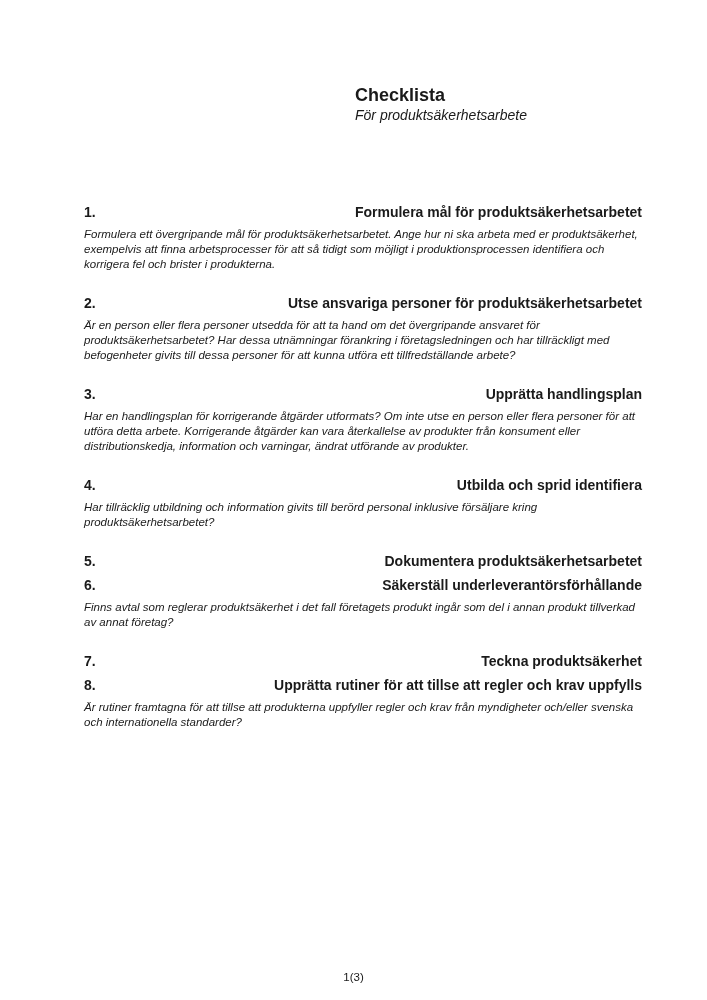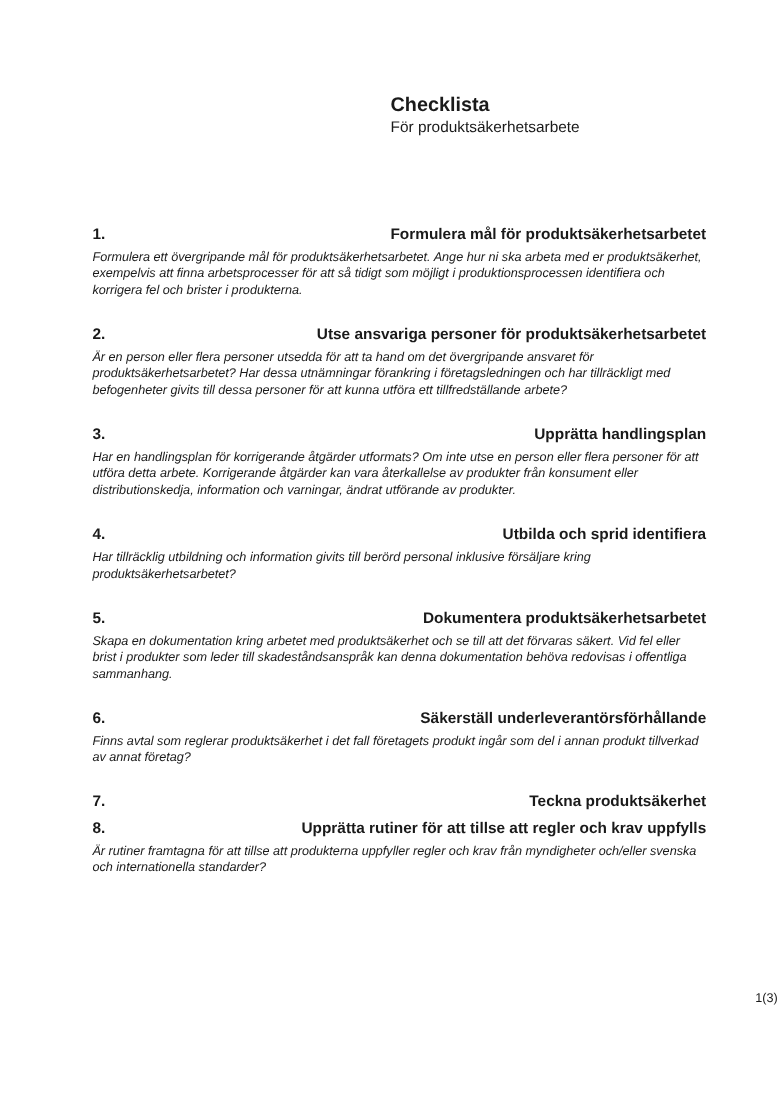--- a/index.html
+++ b/index.html
@@ -25,20 +25,21 @@
   .doc-title {
     margin: 0;
     font-size: 18px;
     font-weight: bold;
     line-height: 21px;
   }
   .doc-subtitle {
     margin: 1px 0 0 0;
     font-size: 14px;
     line-height: 17px;
+    font-style: italic;
   }
   .sections {
     position: absolute;
     left: 84px;
     top: 203px;
     width: 558px;
   }
   .section-heading {
     display: flex;
     margin: 0 0 6px 0;
@@ -56,23 +57,23 @@
   }
   .section-body {
     margin: 0 0 22px 0;
     font-size: 11.5px;
     line-height: 15px;
     font-style: italic;
   }
   .page-footer {
     position: absolute;
     left: 0;
-    top: 901px;
+    top: 970px;
     width: 100%;
-    text-align: right;
+    text-align: center;
     font-size: 11.5px;
     line-height: 14px;
   }
 </style>
 </head>
 <body>
 
 <div class="page">
 
   <header class="title-block">
@@ -111,21 +112,20 @@
       <span class="section-title">Utbilda och sprid identifiera</span>
     </h2>
     <p class="section-body">Har tillräcklig utbildning och information givits till berörd personal inklusive försäljare kring produktsäkerhetsarbetet?</p>
   </section>
 
   <section class="section">
     <h2 class="section-heading">
       <span class="section-number">5.</span>
       <span class="section-title">Dokumentera produktsäkerhetsarbetet</span>
     </h2>
-    <p class="section-body">Skapa en dokumentation kring arbetet med produktsäkerhet och se till att det förvaras säkert. Vid fel eller brist i produkter som leder till skadeståndsanspråk kan denna dokumentation behöva redovisas i offentliga sammanhang.</p>
   </section>
 
   <section class="section">
     <h2 class="section-heading">
       <span class="section-number">6.</span>
       <span class="section-title">Säkerställ underleverantörsförhållande</span>
     </h2>
     <p class="section-body">Finns avtal som reglerar produktsäkerhet i det fall företagets produkt ingår som del i annan produkt tillverkad av annat företag?</p>
   </section>
 

